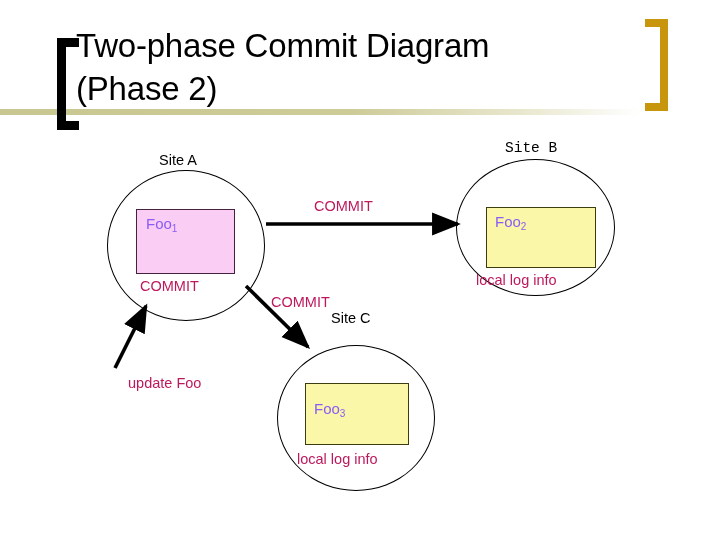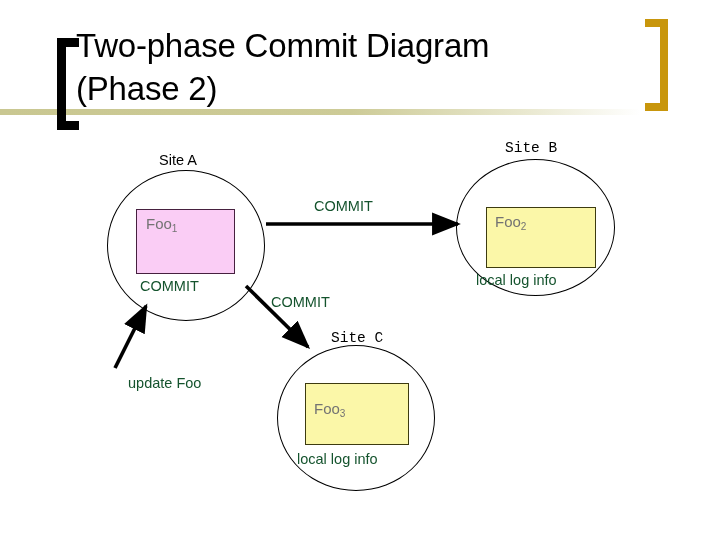--- a/index.html
+++ b/index.html
@@ -85,21 +85,21 @@
 
   .node-label {
     position: absolute;
     font-size: 14.5px;
     line-height: 17px;
     color: #000000;
     white-space: nowrap;
   }
   #label-site-a { left: 159px; top: 152px; }
   #label-site-b { left: 505px; top: 140px; font-family: Liberation Mono, monospace; }
-  #label-site-c { left: 331px; top: 330px; font-family: Liberation Mono, monospace; }
+  #label-site-c { left: 331px; top: 310px; }
 
   .data-box {
     position: absolute;
     box-sizing: border-box;
   }
   #box-foo1 {
     left: 136px; top: 209px; width: 99px; height: 65px;
     background: #facdf5;
     border: 1px solid #46203f;
   }
@@ -111,38 +111,38 @@
   #box-foo3 {
     left: 305px; top: 383px; width: 104px; height: 62px;
     background: #fbf7a8;
     border: 1px solid #3d3b10;
   }
 
   .box-text {
     position: absolute;
     font-size: 15px;
     line-height: 17px;
-    color: #737373;
+    color: #8b5cf6;
     white-space: nowrap;
   }
   #text-foo1 { left: 146px; top: 215px; }
   #text-foo2 { left: 495px; top: 213px; }
   #text-foo3 { left: 314px; top: 400px; }
   .box-text sub {
     font-size: 10px;
     vertical-align: baseline;
     position: relative;
     top: 3px;
   }
 
   .caption {
     position: absolute;
     font-size: 14.5px;
     line-height: 17px;
-    color: #14532d;
+    color: #be185d;
     white-space: nowrap;
   }
   #caption-a        { left: 140px; top: 278px; }
   #caption-b        { left: 476px; top: 272px; }
   #caption-c        { left: 297px; top: 451px; }
   #label-commit-ab  { left: 314px; top: 198px; }
   #label-commit-ac  { left: 271px; top: 294px; }
   #label-update-foo { left: 84px;  top: 375px; margin-left: 44px; }
 
   svg#arrows {

